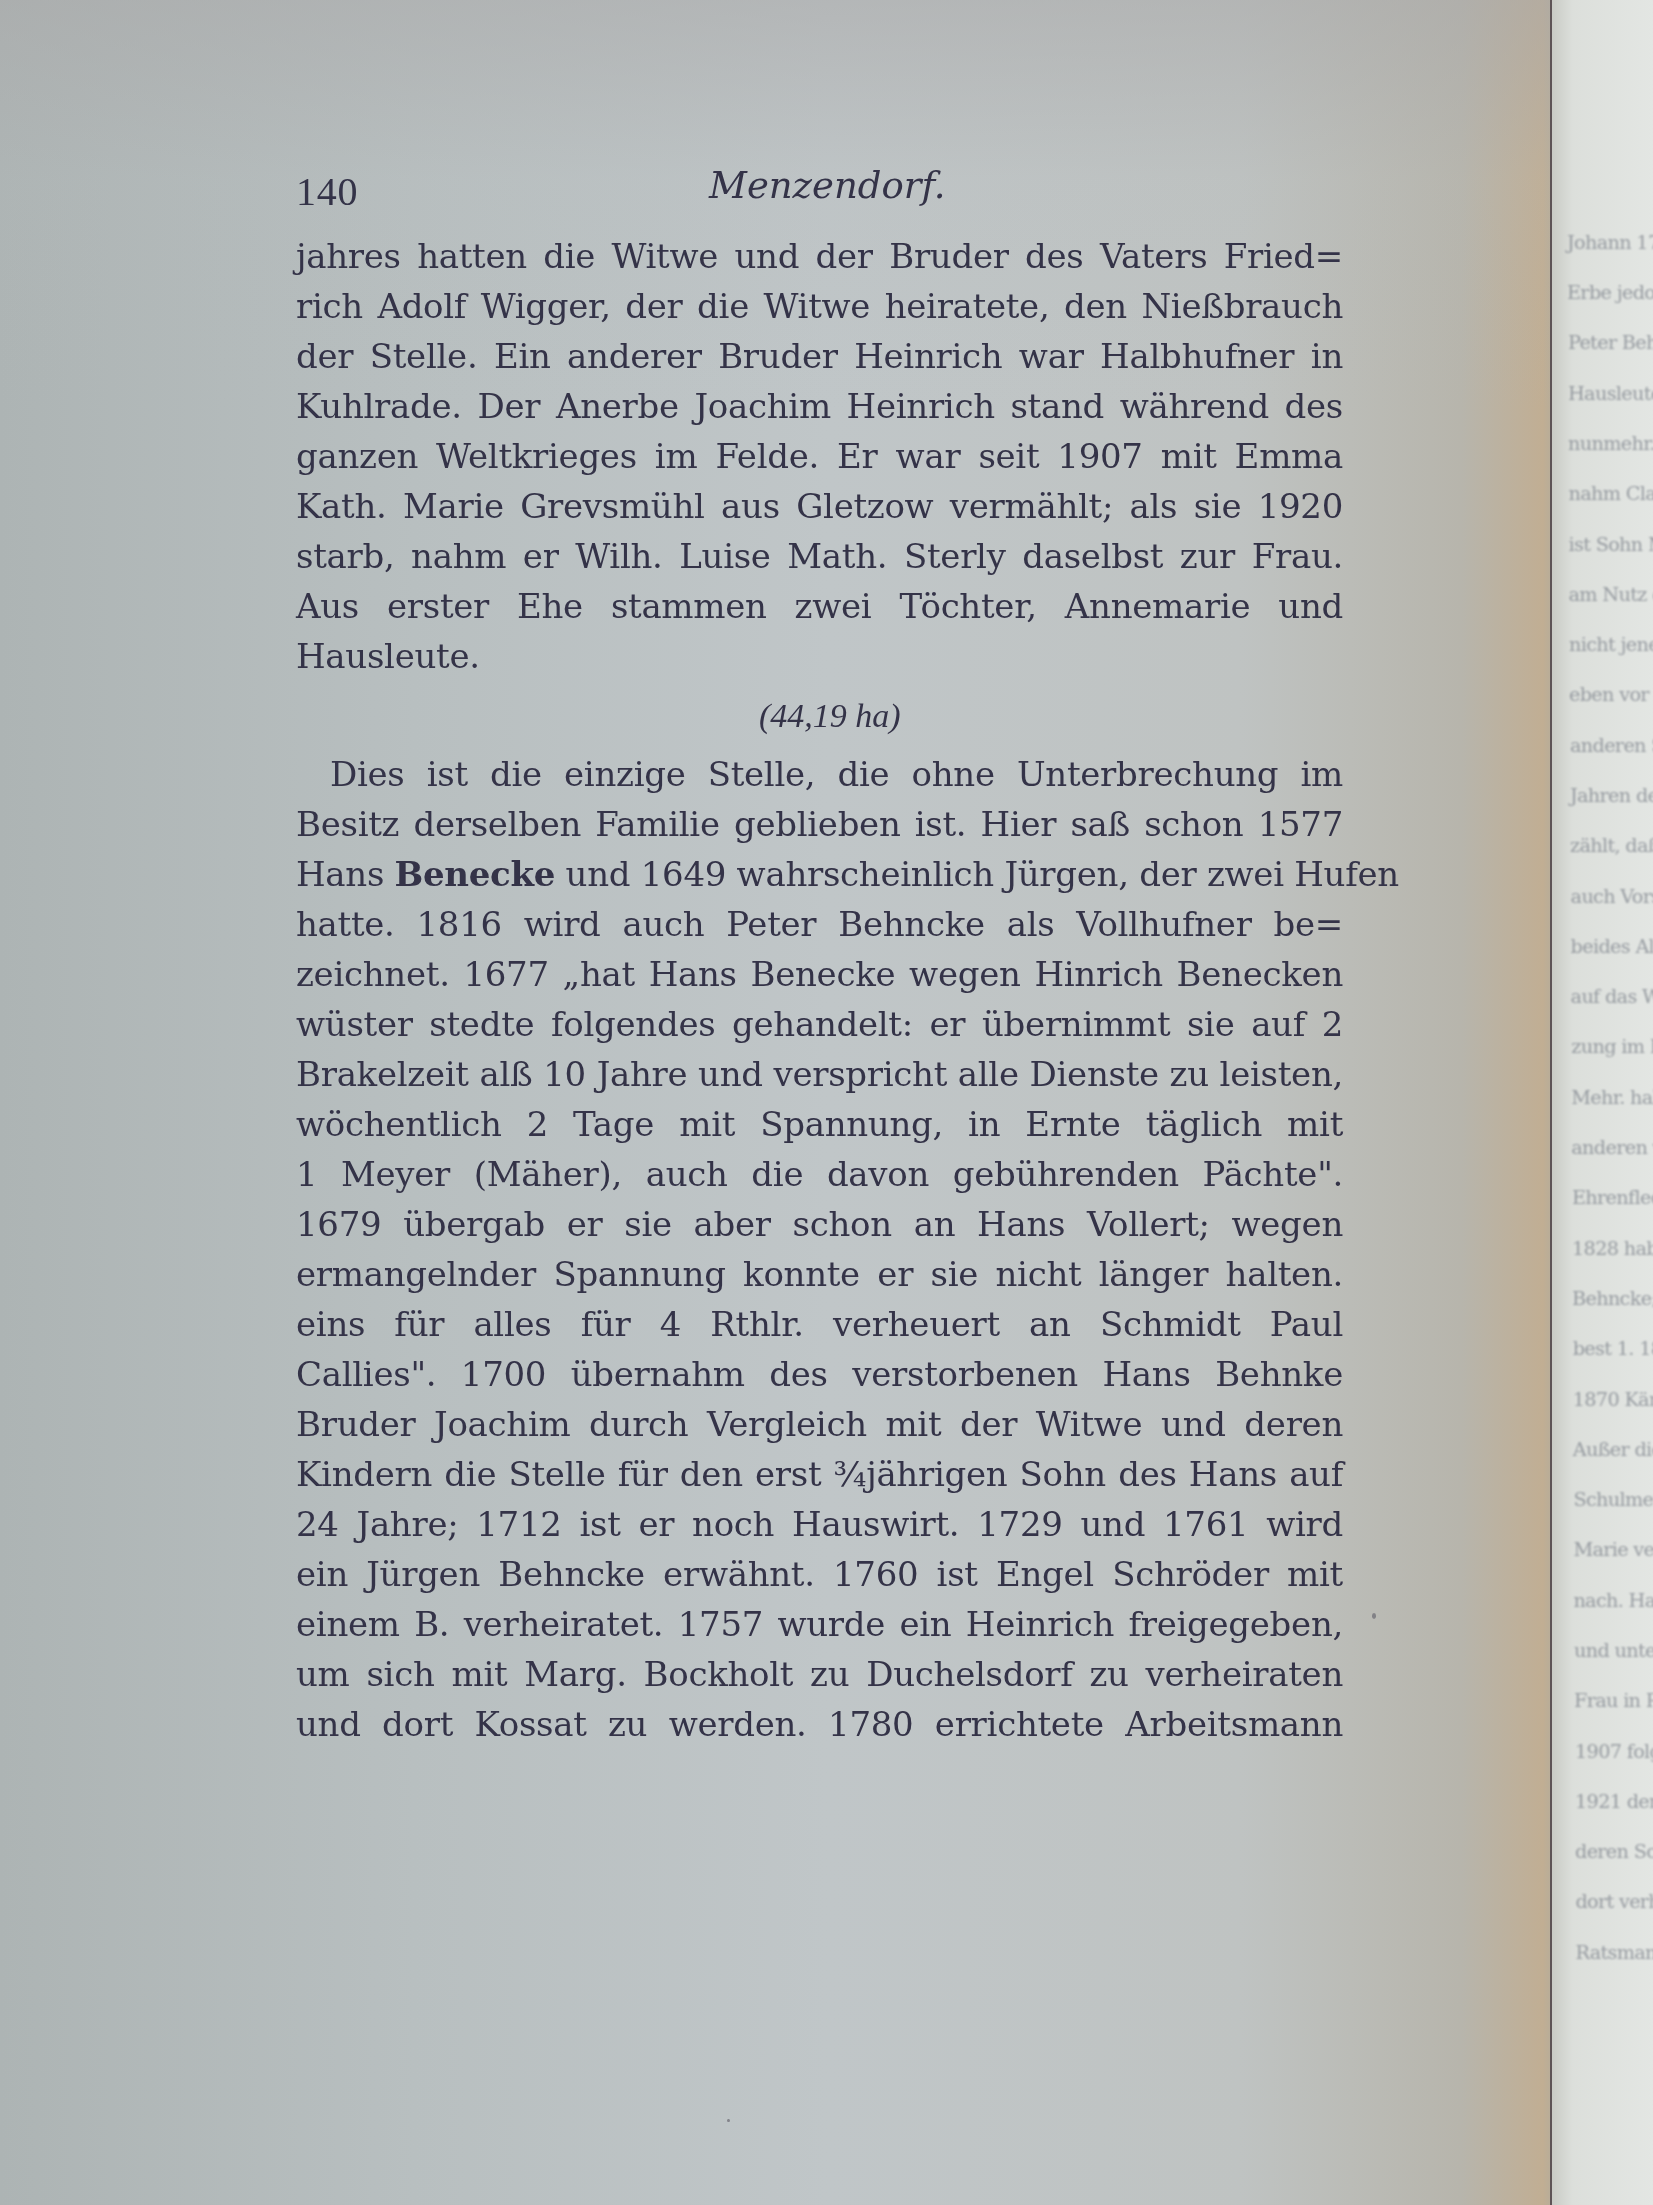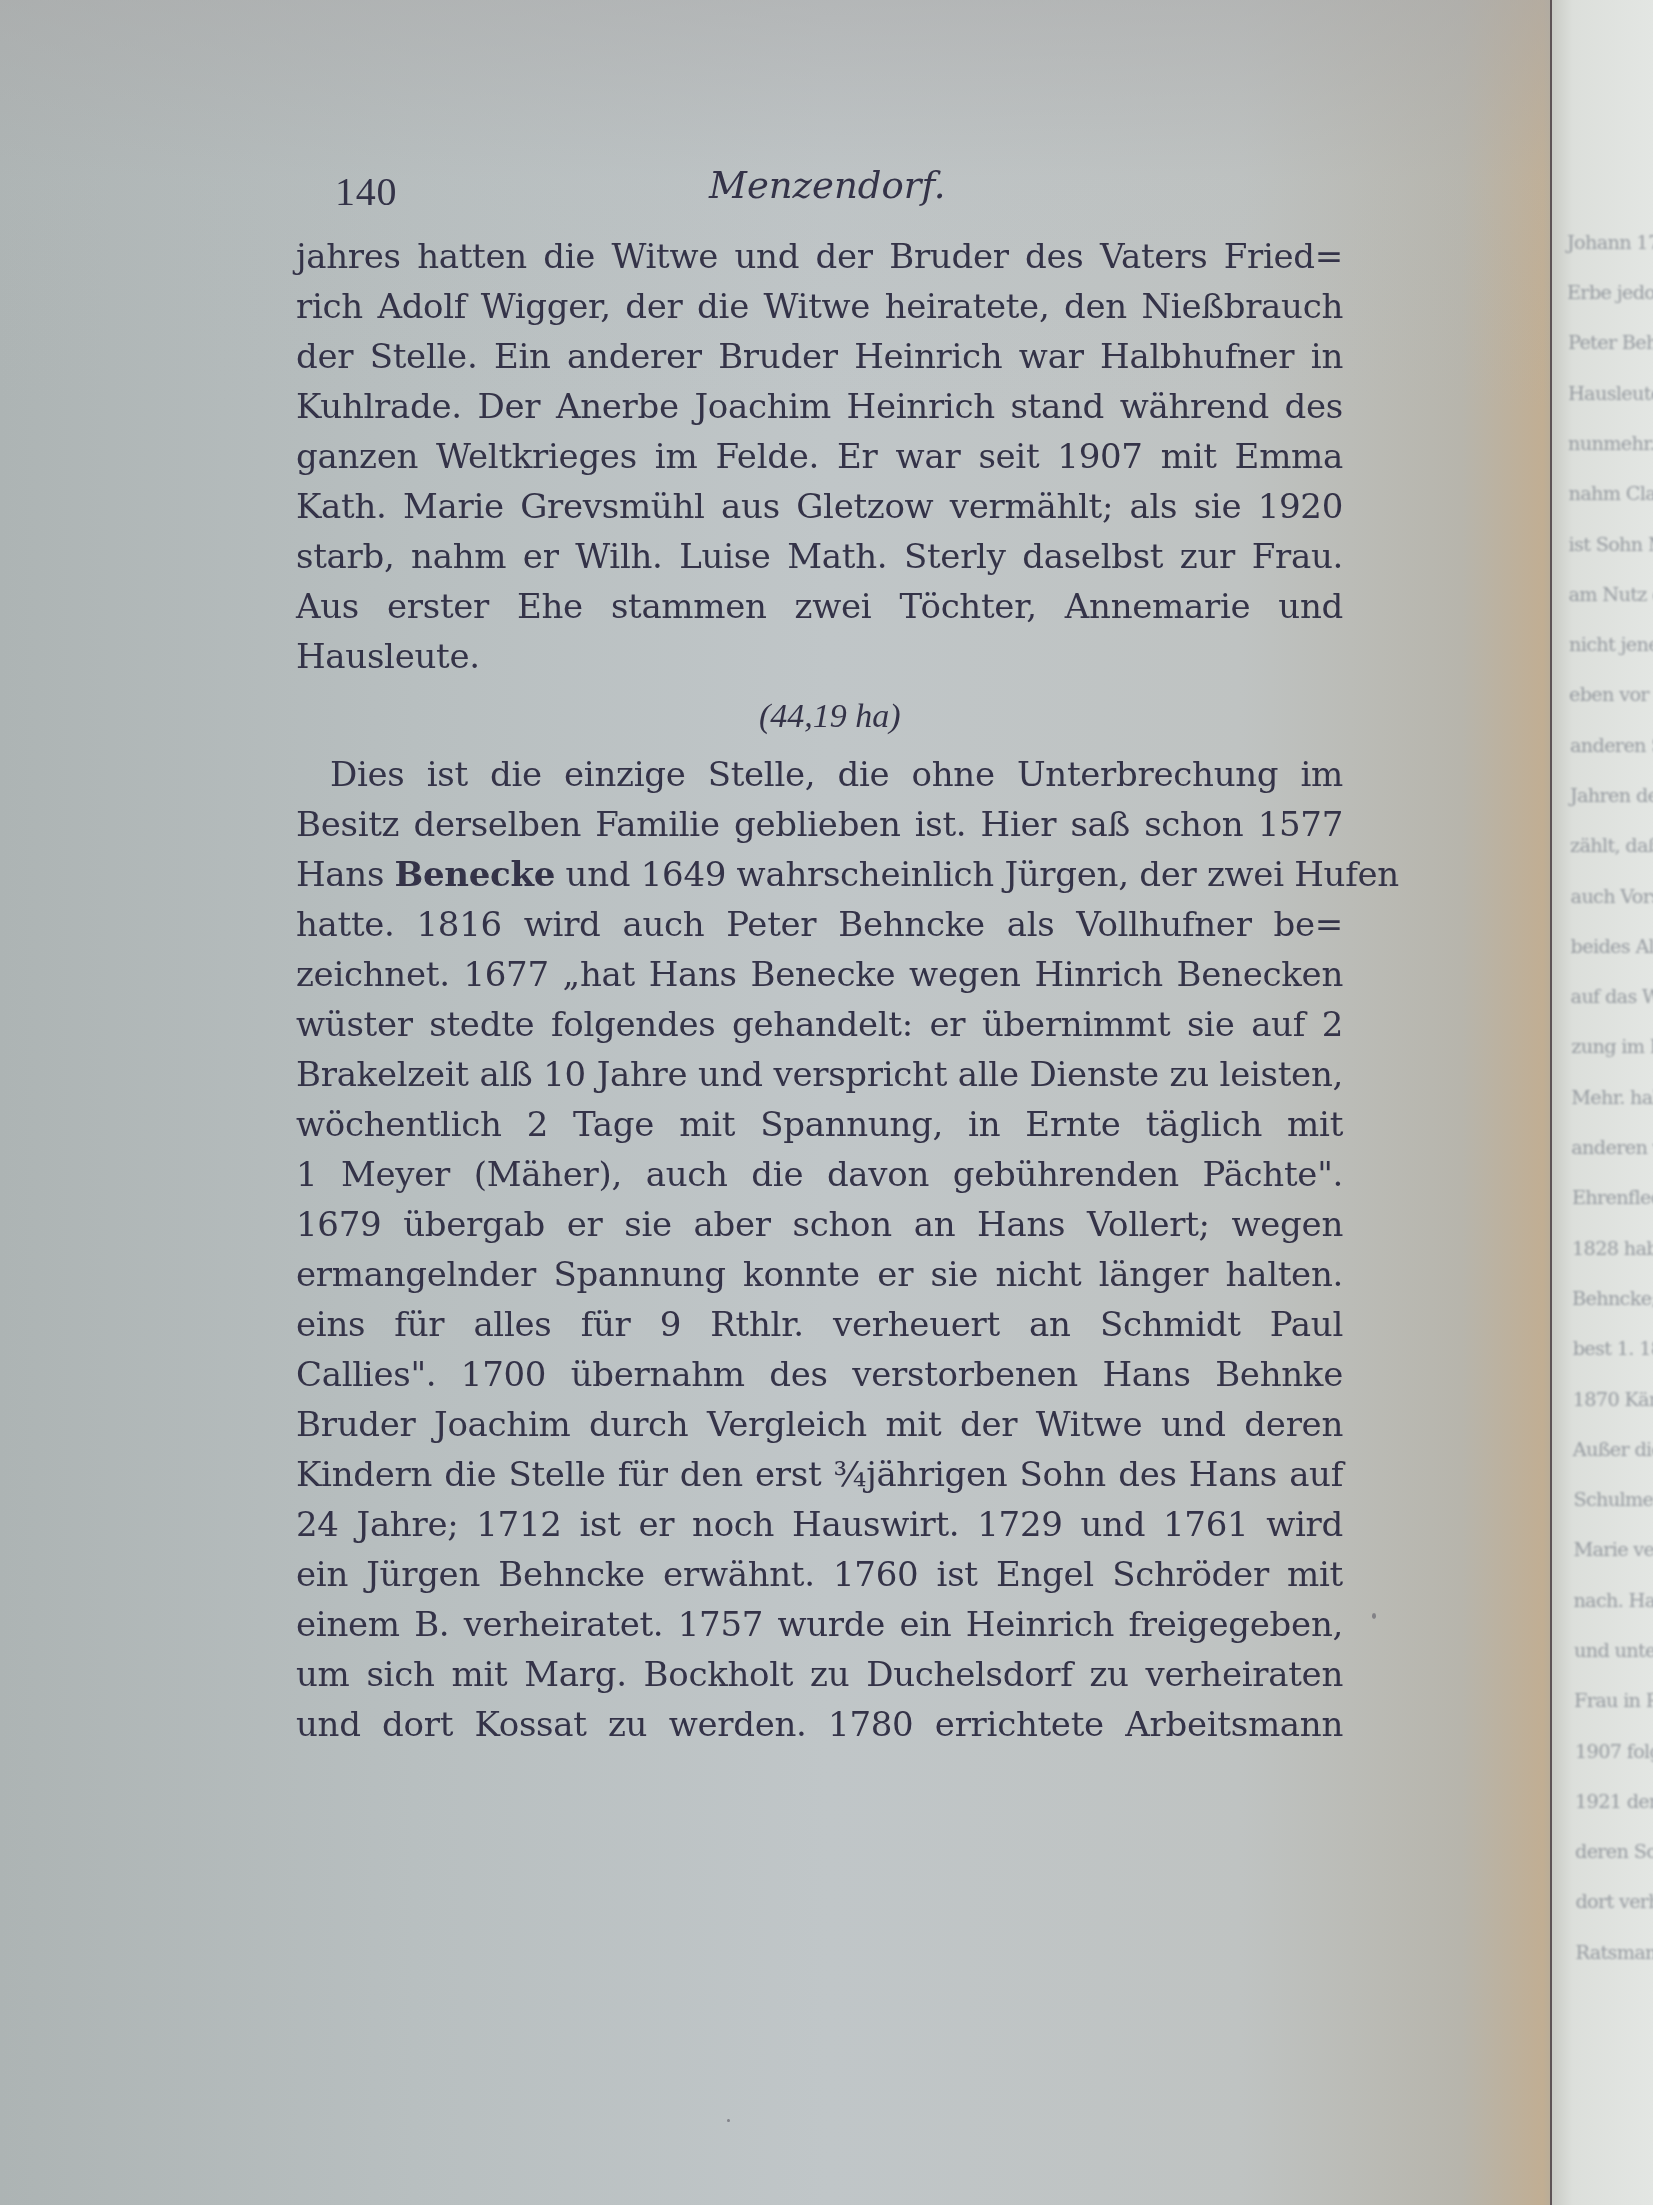--- a/index.html
+++ b/index.html
@@ -63,21 +63,20 @@
       position: relative;
       height: 62px;
     }
     .page-number {
       position: absolute;
       left: 0;
       top: 9.6px;
       font-family: "Liberation Serif", serif;
       font-size: 40px;
       letter-spacing: 0.7px;
-      margin-left: 39px;
     }
     .running-title {
       position: absolute;
       left: 413px;
       top: 5.5px;
       font-family: "DejaVu Serif", serif;
       font-size: 37px;
       font-style: italic;
     }
     .para {
@@ -206,21 +205,21 @@
     <span class="line">Besitz derselben Familie geblieben ist.  Hier saß schon 1577</span>
     <span class="line"><span>Hans </span><span class="bold">Benecke</span><span> und 1649 wahrscheinlich Jürgen, der zwei Hufen</span></span>
     <span class="line">hatte.  1816 wird auch Peter Behncke als Vollhufner be=</span>
     <span class="line">zeichnet.  1677 „hat Hans Benecke wegen Hinrich Benecken</span>
     <span class="line">wüster stedte folgendes gehandelt:  er übernimmt sie auf 2</span>
     <span class="line">Brakelzeit alß 10 Jahre und verspricht alle Dienste zu leisten,</span>
     <span class="line">wöchentlich 2 Tage mit Spannung, in Ernte täglich mit</span>
     <span class="line">1 Meyer (Mäher), auch die davon gebührenden Pächte".</span>
     <span class="line">1679 übergab er sie aber schon an Hans Vollert; wegen</span>
     <span class="line">ermangelnder Spannung konnte er sie nicht länger halten.</span>
-    <span class="line">eins für alles für 9 Rthlr. verheuert an Schmidt Paul</span>
+    <span class="line">eins für alles für 4 Rthlr. verheuert an Schmidt Paul</span>
     <span class="line">Callies".  1700 übernahm des verstorbenen Hans Behnke</span>
     <span class="line">Bruder Joachim durch Vergleich mit der Witwe und deren</span>
     <span class="line">Kindern die Stelle für den erst ¾jährigen Sohn des Hans auf</span>
     <span class="line">24 Jahre; 1712 ist er noch Hauswirt.  1729 und 1761 wird</span>
     <span class="line">ein Jürgen Behncke erwähnt.  1760 ist Engel Schröder mit</span>
     <span class="line">einem B. verheiratet.  1757 wurde ein Heinrich freigegeben,</span>
     <span class="line">um sich mit Marg. Bockholt zu Duchelsdorf zu verheiraten</span>
     <span class="line">und dort Kossat zu werden.  1780 errichtete Arbeitsmann</span>
   </div>
 </div>

